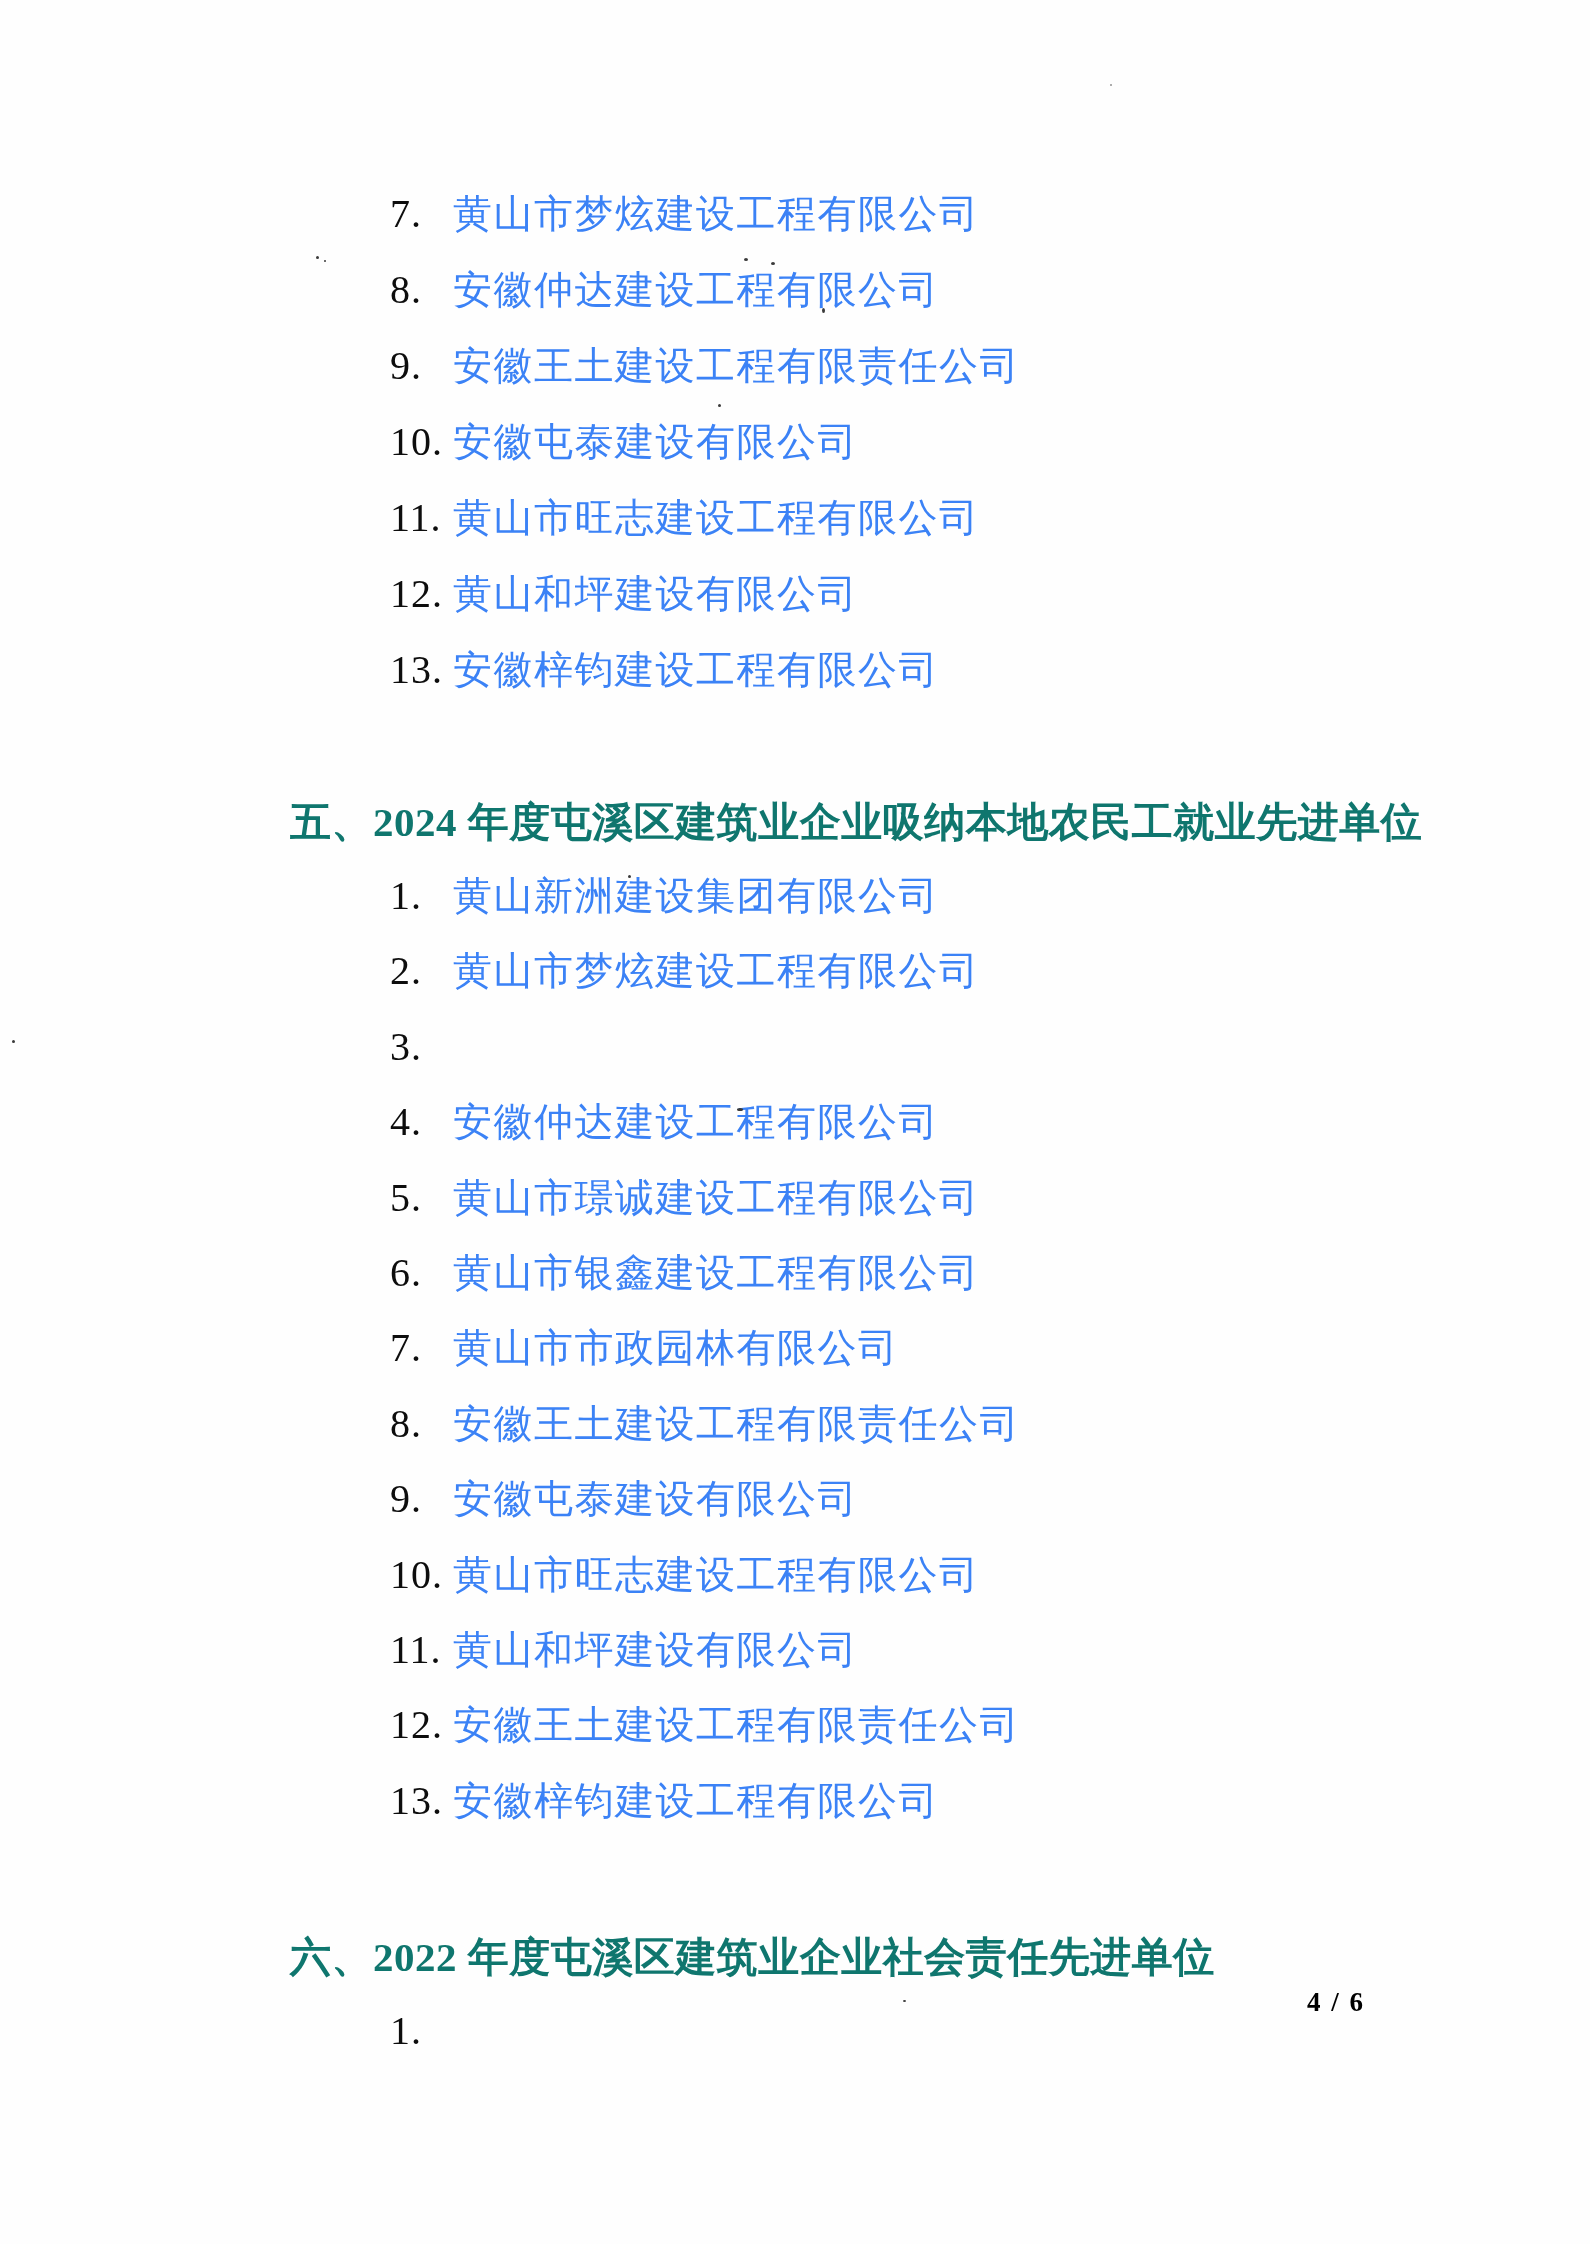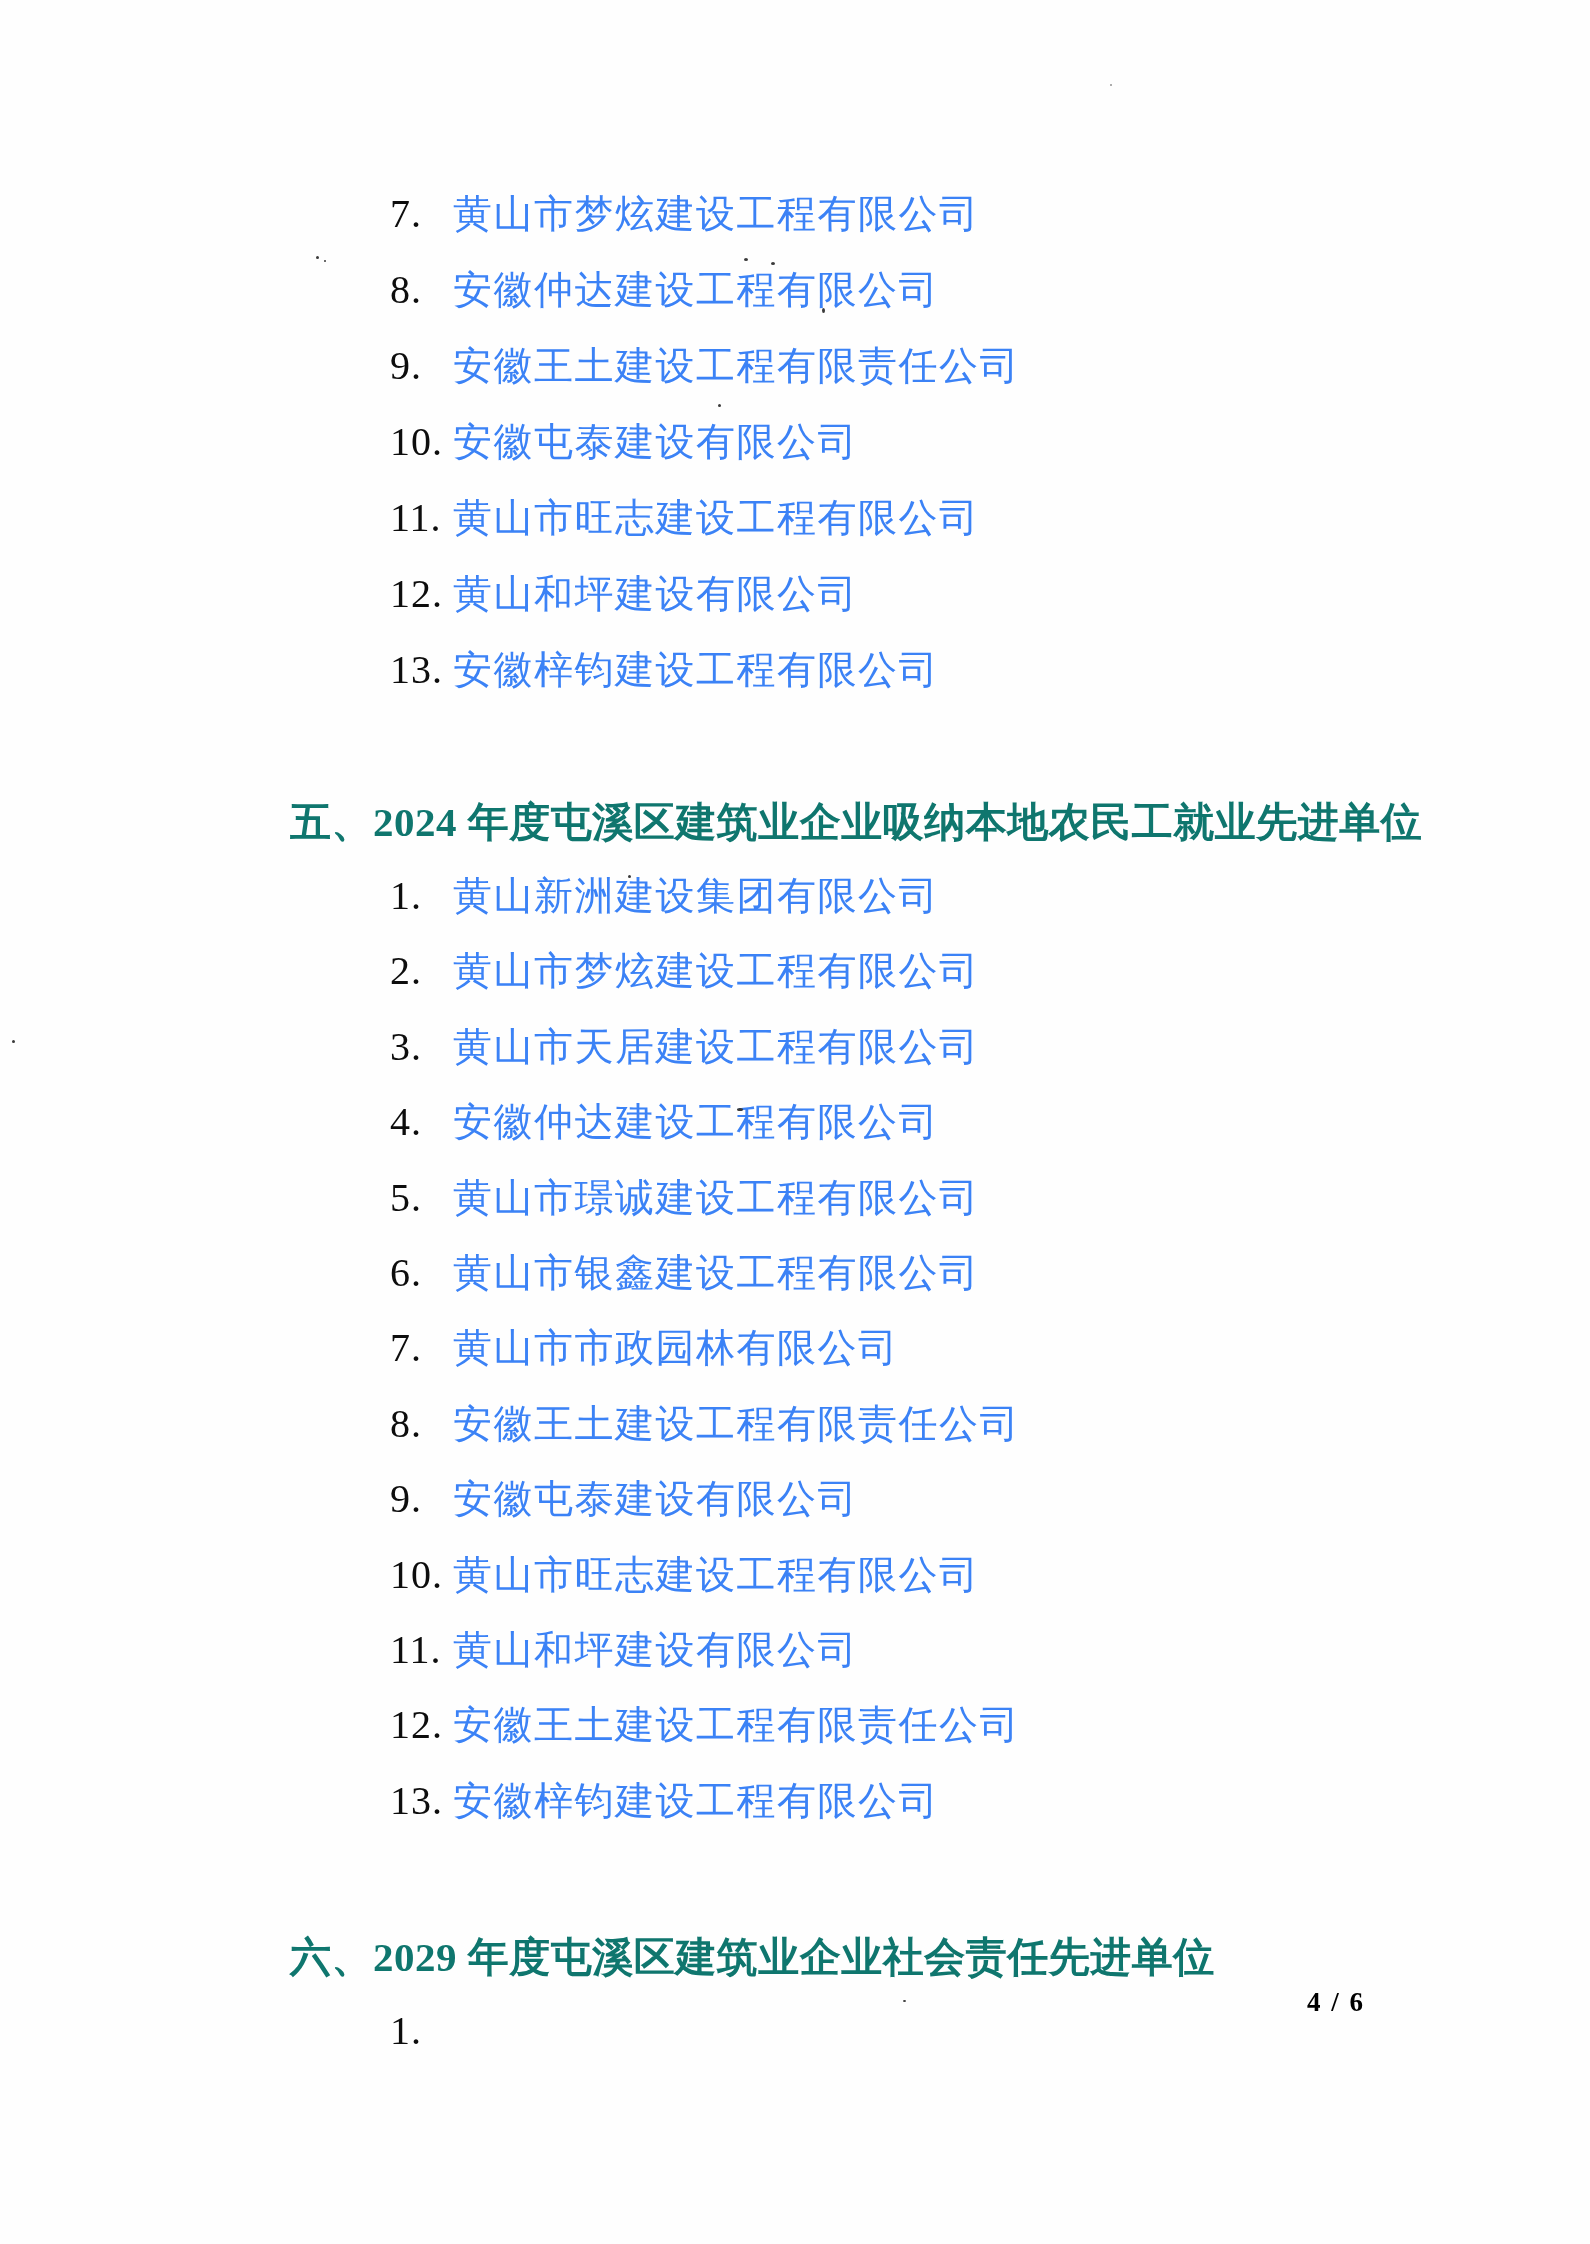--- a/index.html
+++ b/index.html
@@ -114,21 +114,20 @@
     <div class="row">
       <span class="num">1.</span>
       <span class="company">黄山新洲建设集团有限公司</span>
     </div>
     <div class="row">
       <span class="num">2.</span>
       <span class="company">黄山市梦炫建设工程有限公司</span>
     </div>
     <div class="row">
       <span class="num">3.</span>
-      <span class="company">黄山市天居建设工程有限公司</span>
     </div>
     <div class="row">
       <span class="num">4.</span>
       <span class="company">安徽仲达建设工程有限公司</span>
     </div>
     <div class="row">
       <span class="num">5.</span>
       <span class="company">黄山市璟诚建设工程有限公司</span>
     </div>
     <div class="row">
@@ -158,21 +157,21 @@
     <div class="row">
       <span class="num">12.</span>
       <span class="company">安徽王土建设工程有限责任公司</span>
     </div>
     <div class="row">
       <span class="num">13.</span>
       <span class="company">安徽梓钧建设工程有限公司</span>
     </div>
   </div>
 
-  <div class="heading" style="top:1932px;">六、2029 年度屯溪区建筑业企业社会责任先进单位</div>
+  <div class="heading" style="top:1932px;">六、2022 年度屯溪区建筑业企业社会责任先进单位</div>
 
   <div class="list list-c" style="top:2007px;">
     <div class="row">
       <span class="num">1.</span>
     </div>
   </div>
 
   <div class="page-num">4 / 6</div>
 
   <div class="speck" style="left:316px; top:256px; width:3px; height:3px;"></div>

